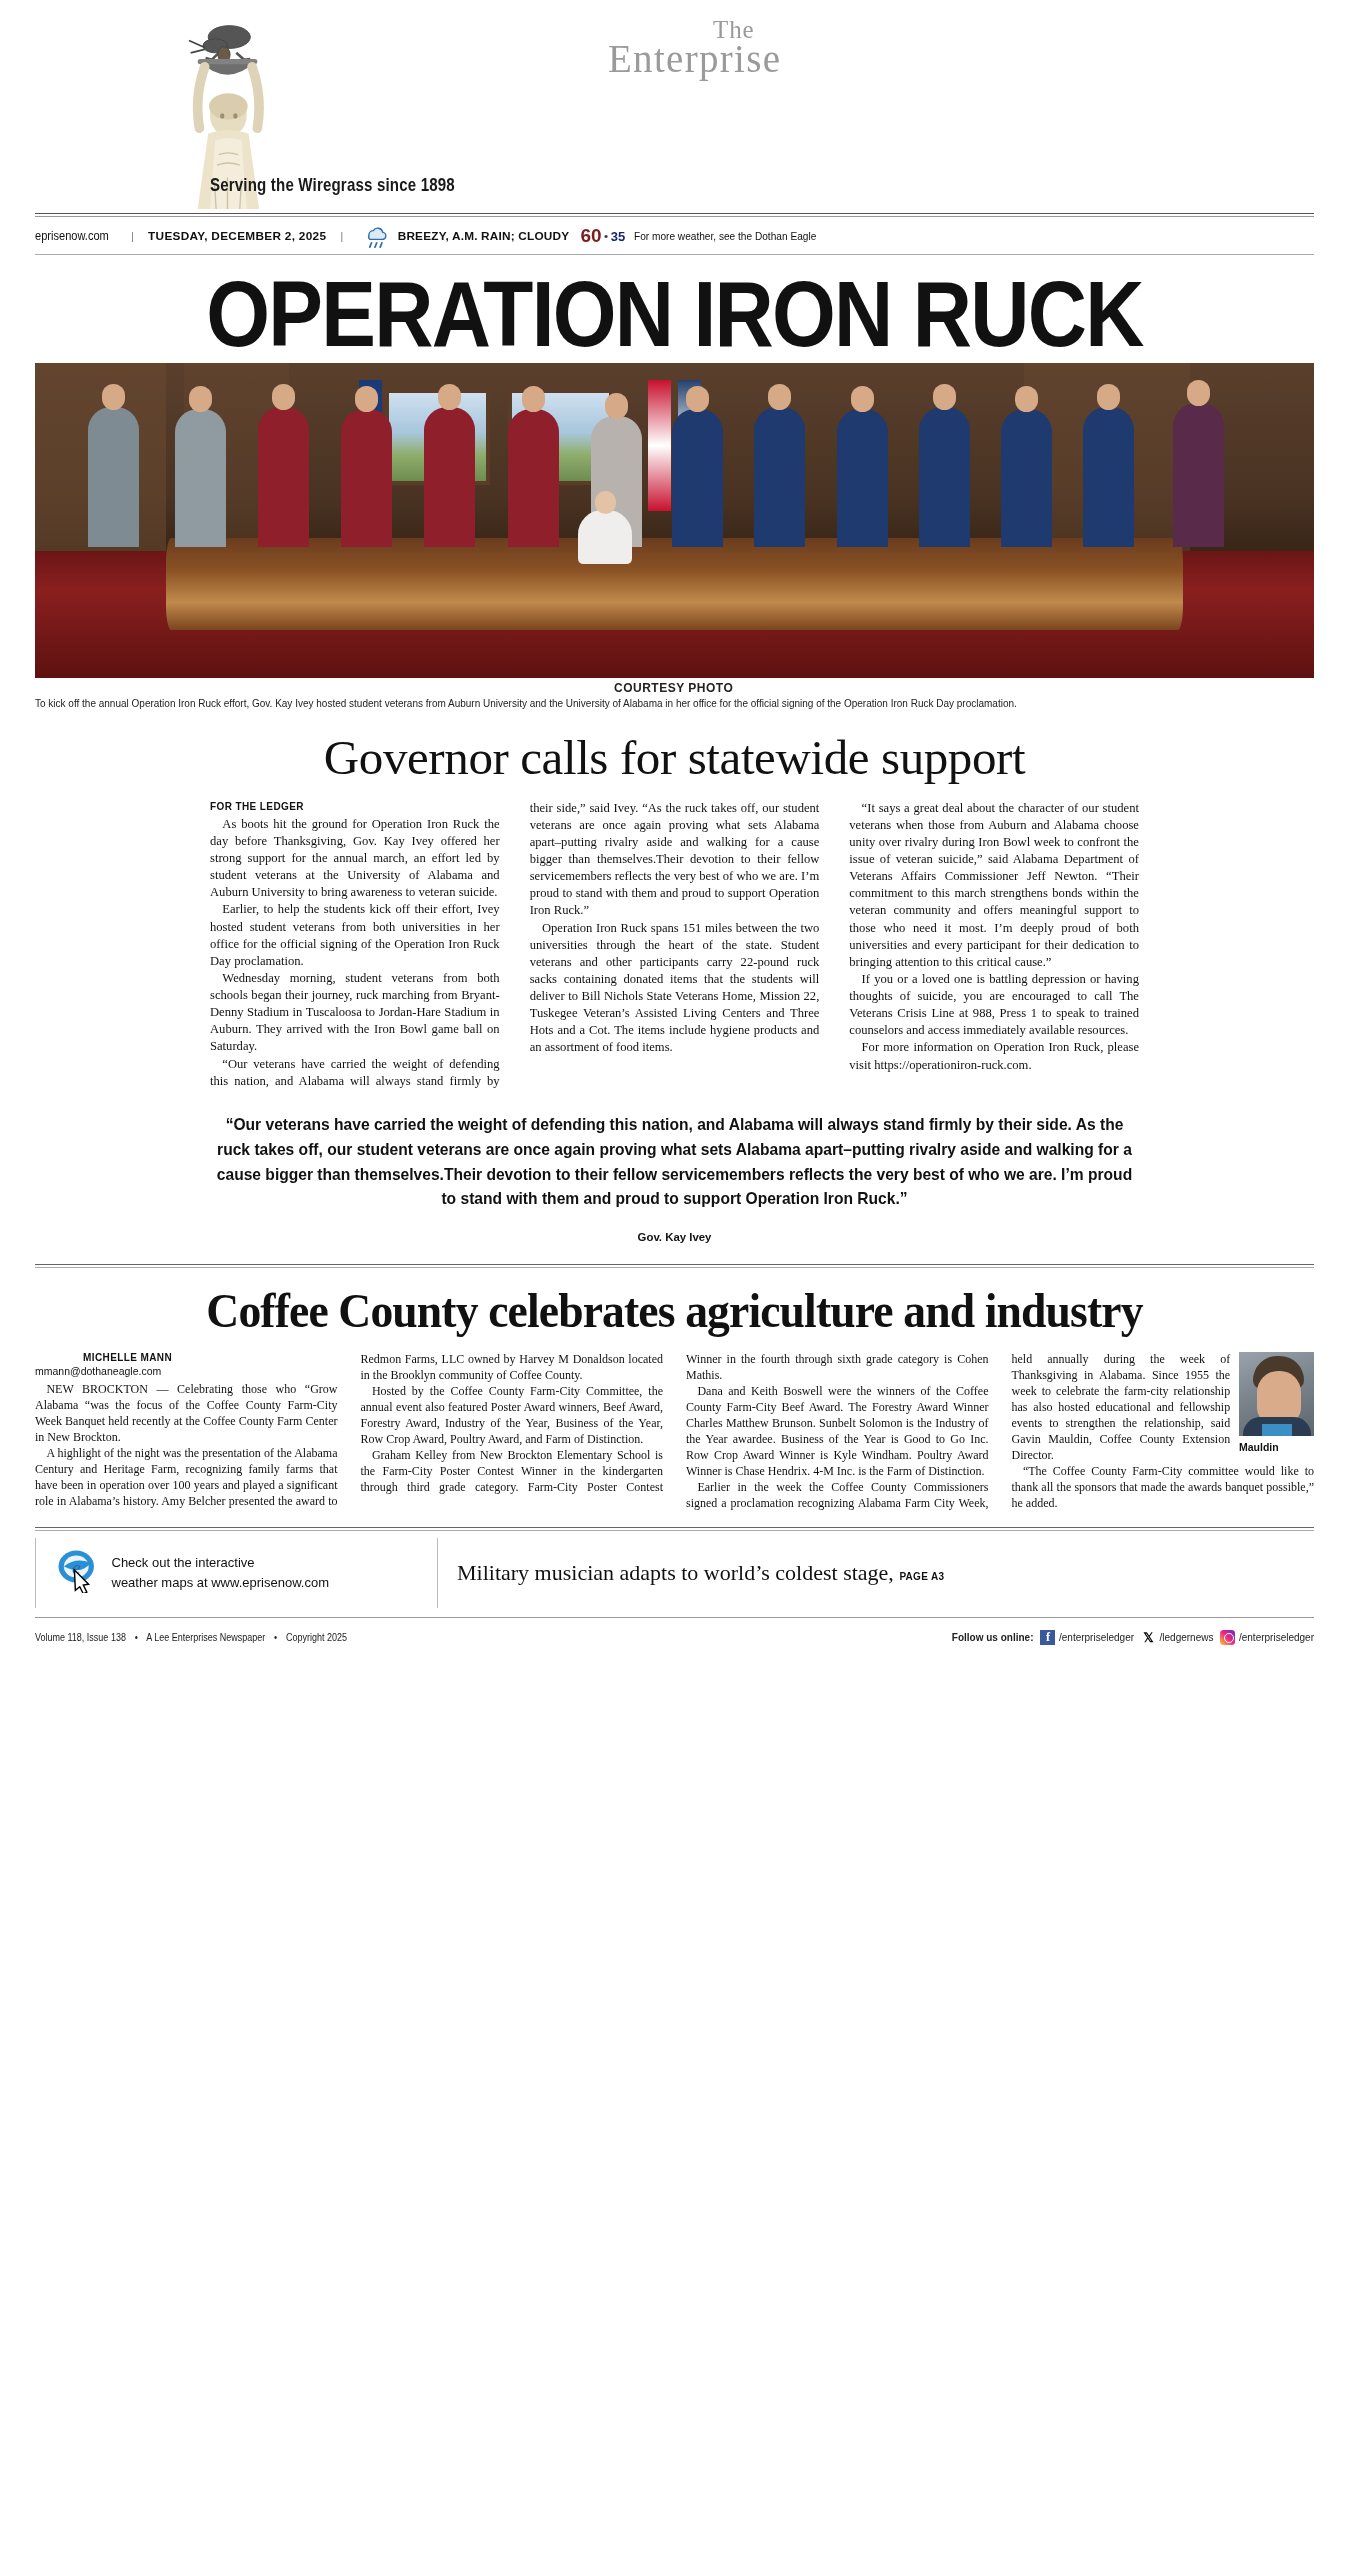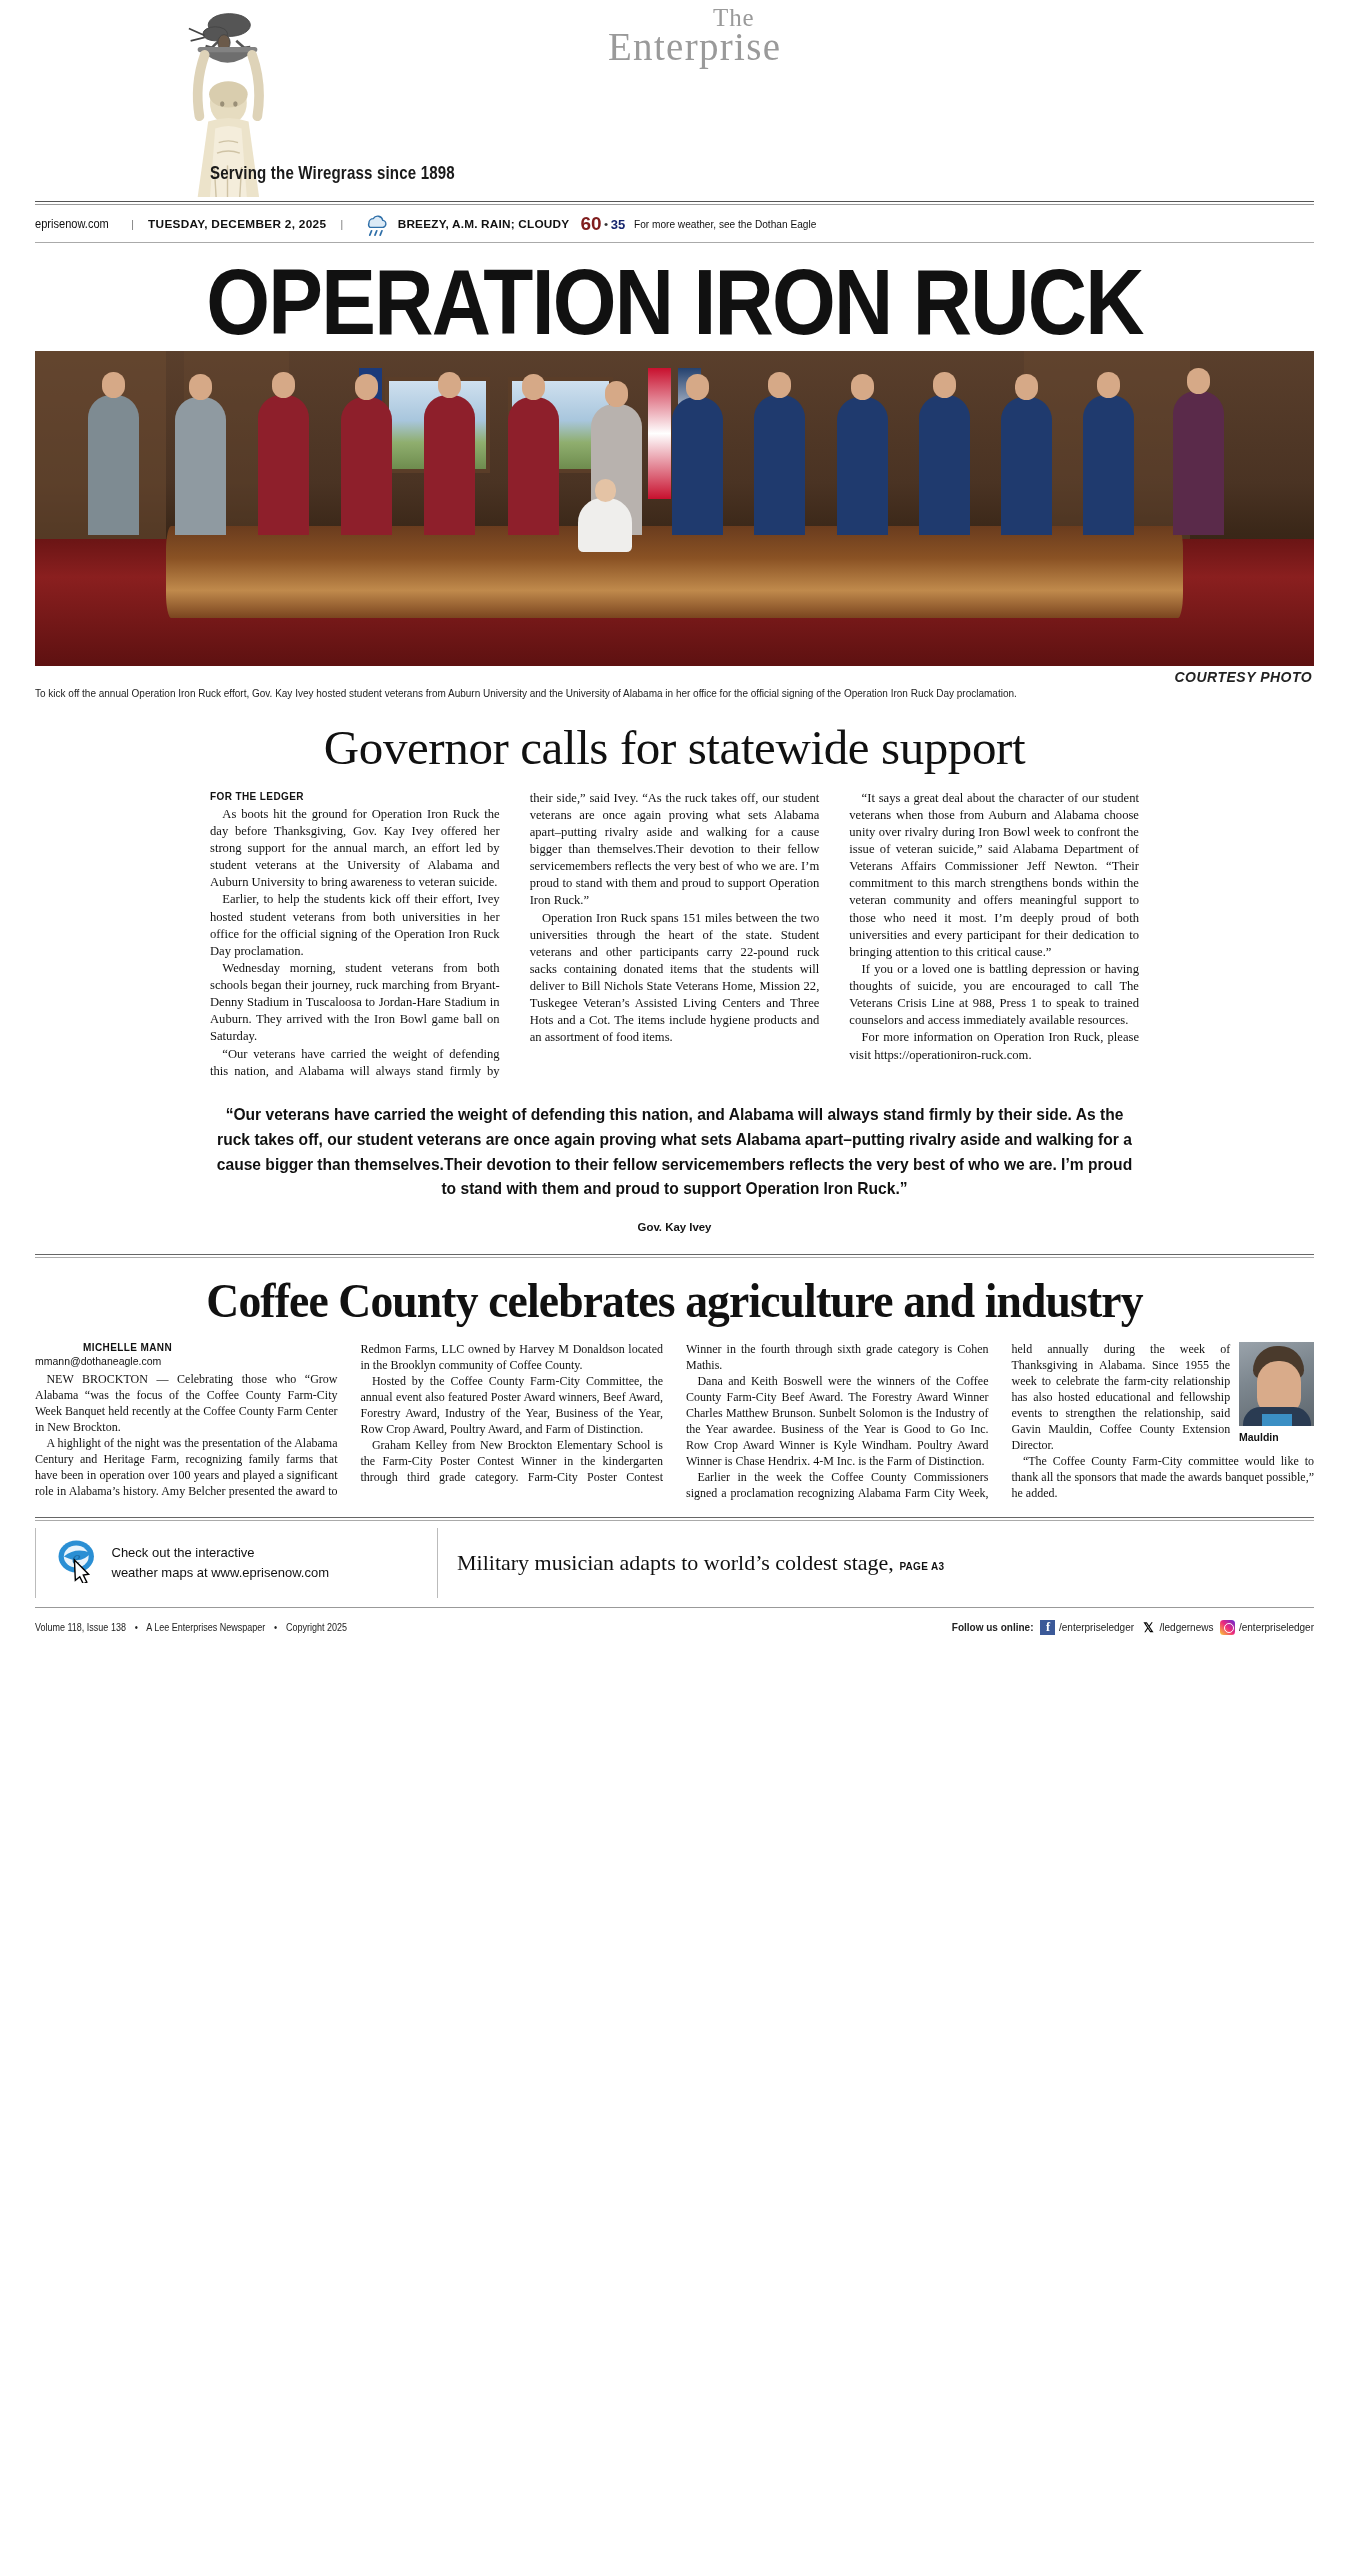--- a/index.html
+++ b/index.html
@@ -4,21 +4,21 @@
 <style>
   * { box-sizing: border-box; margin: 0; padding: 0; }
   body {
     width: 1349px;
     height: 2576px;
     background: #ffffff;
     font-family: "Liberation Serif", serif;
     color: #111;
     overflow: hidden;
   }
-  .page { width: 1349px; height: 2311px; padding: 4px 35px; position: relative; }
+  .page { width: 1349px; height: 2311px; padding: 16px 35px; position: relative; }
 
   
   .masthead { position: relative; height: 193px; }
   .statue-wrap {
     position: absolute; left: 131px; top: 7px; width: 123px; height: 186px;
   }
   .statue-svg { display: block; }
   .the-enterprise {
     position: absolute; left: 573px; top: 1.8px; text-align: left;
     line-height: 0.92;
@@ -94,23 +94,23 @@
     position: absolute; left: 131px; right: 131px; bottom: 48px; height: 92px;
     background: linear-gradient(180deg,#6a3c1e 0%,#8a5224 35%,#c08a4c 70%,#7a451f 100%);
     border-radius: 5.3px / 24.5px;
   }
   .lp-person { position: absolute; bottom: 131px; width: 51px; border-radius: 23px 23px 0 0; }
   .lp-head {
     position: absolute; top: -23px; left: 50%; margin-left: -11.4px;
     width: 23px; height: 26px; border-radius: 11.4px; background: #d6a987;
   }
   .photo-credit {
-    text-align: right; font-family: "Liberation Sans", sans-serif;
-    font-size: 14px; font-weight: 700; letter-spacing: 0.5px;
-    padding: 3.5px 1.8px 1.8px 0; color: #222; font-style: italic;
+    text-align: center; font-family: "Liberation Sans", sans-serif;
+    font-size: 12px; font-weight: 700; letter-spacing: 0.5px;
+    padding: 3.5px 1.8px 1.8px 0; color: #222;
   }
   .photo-caption {
     font-family: "Liberation Sans", sans-serif; font-size: 10px;
     line-height: 1.45; color: #222; padding-bottom: 8.8px;
   }
 
   
   .story1-head {
     font-family: "Liberation Serif", serif; font-size: 49px; font-weight: 400;
     text-align: center; line-height: 1.04; margin: 12.3px 0 15.8px 0;

